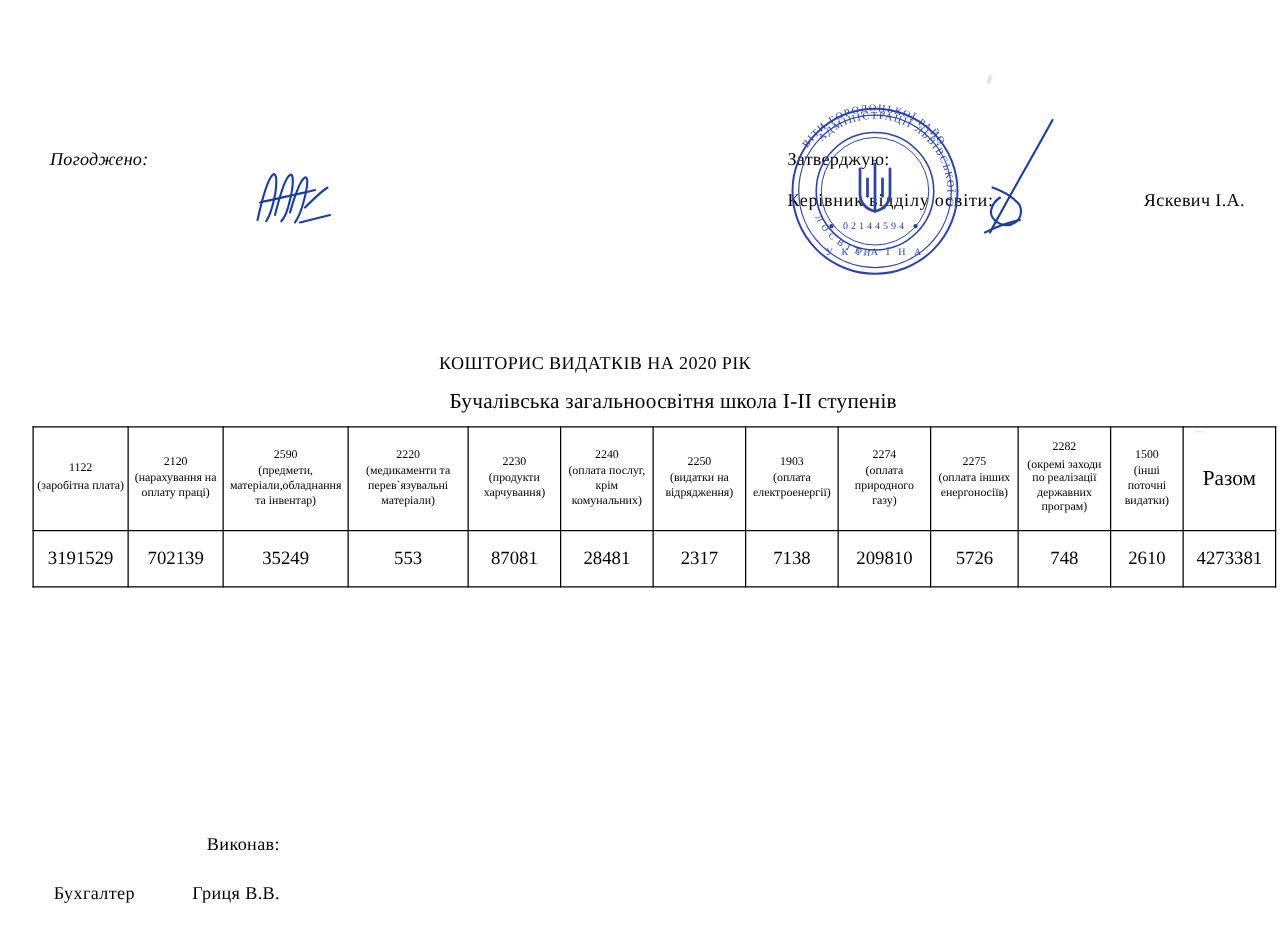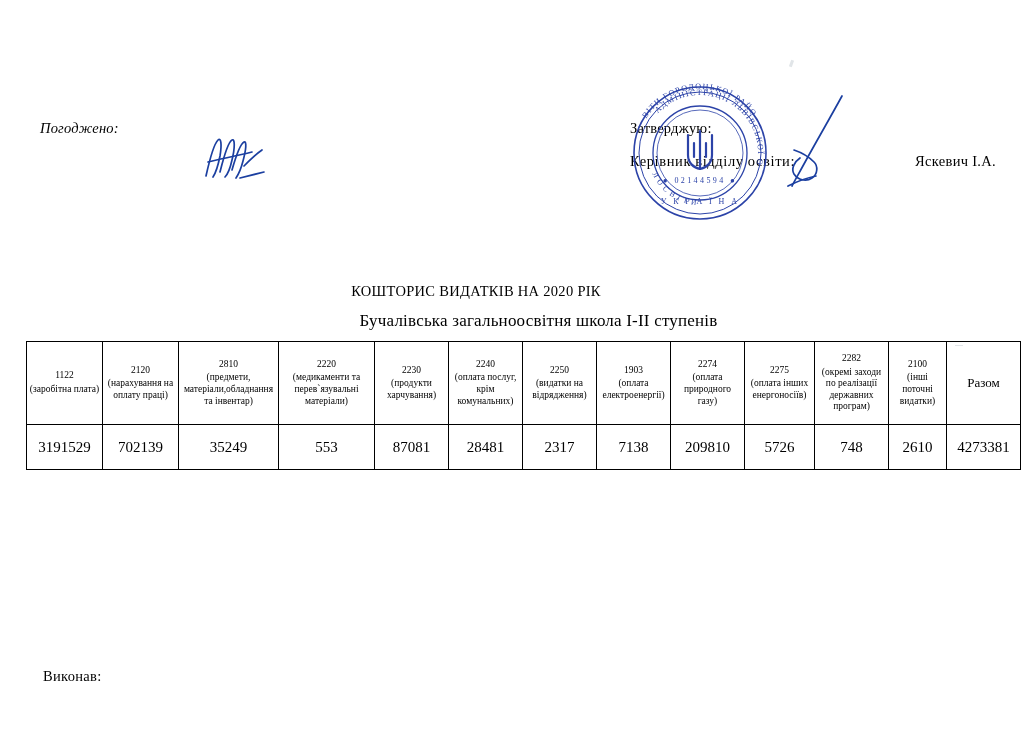--- a/index.html
+++ b/index.html
@@ -126,21 +126,21 @@
     height: 78px;
   }
   table.budget th .code {
     display: block;
     margin-bottom: 2px;
   }
   table.budget th .desc {
     display: block;
   }
   table.budget th.total-head {
-    font-size: 13px;
+    font-size: 17px;
   }
   table.budget td {
     font-size: 15px;
     height: 40px;
   }
 
   
   .footer {
     position: absolute;
     left: 43px;
@@ -270,21 +270,21 @@
         <tr>
           <th>
             <span class="code">1122</span>
             <span class="desc">(заробітна плата)</span>
           </th>
           <th>
             <span class="code">2120</span>
             <span class="desc">(нарахування на оплату праці)</span>
           </th>
           <th>
-            <span class="code">2810</span>
+            <span class="code">2590</span>
             <span class="desc">(предмети, матеріали,обладнання та інвентар)</span>
           </th>
           <th>
             <span class="code">2220</span>
             <span class="desc">(медикаменти та перев`язувальні матеріали)</span>
           </th>
           <th>
             <span class="code">2230</span>
             <span class="desc">(продукти харчування)</span>
           </th>
@@ -306,21 +306,21 @@
           </th>
           <th>
             <span class="code">2275</span>
             <span class="desc">(оплата інших енергоносіїв)</span>
           </th>
           <th>
             <span class="code">2282</span>
             <span class="desc">(окремі заходи по реалізації державних програм)</span>
           </th>
           <th>
-            <span class="code">2100</span>
+            <span class="code">1500</span>
             <span class="desc">(інші поточні видатки)</span>
           </th>
           <th class="total-head">Разом</th>
         </tr>
       </thead>
       <tbody>
         <tr>
           <td>3191529</td>
           <td>702139</td>
           <td>35249</td>
@@ -334,15 +334,20 @@
           <td>748</td>
           <td>2610</td>
           <td>4273381</td>
         </tr>
       </tbody>
     </table>
   </div>
 
   <div class="footer">
     <div class="f-row">Виконав:</div>
+    <div class="f-row">
+      <span>Бухгалтер</span>
+      <span class="f-gap"></span>
+      <span>Гриця В.В.</span>
+    </div>
   </div>
 
 </div>
 
 </body></html>

